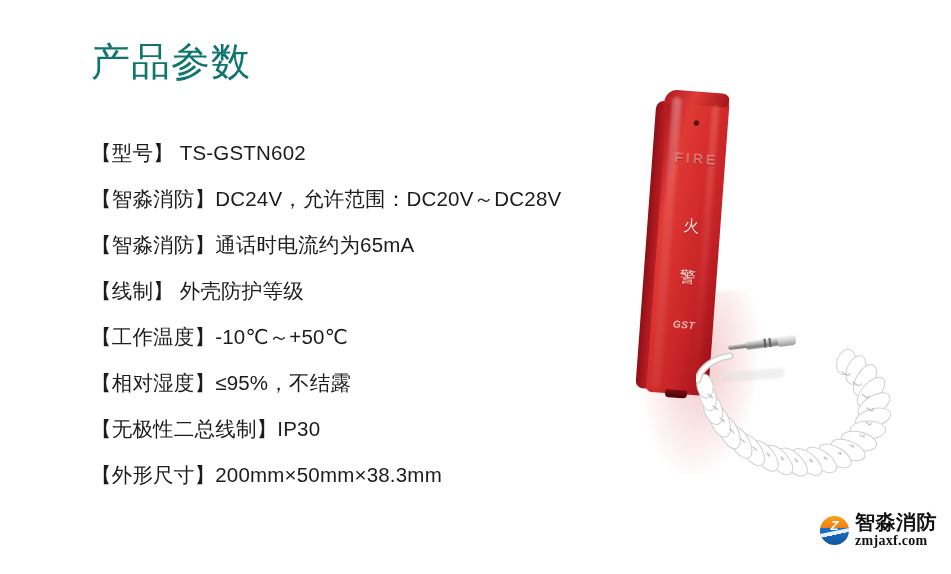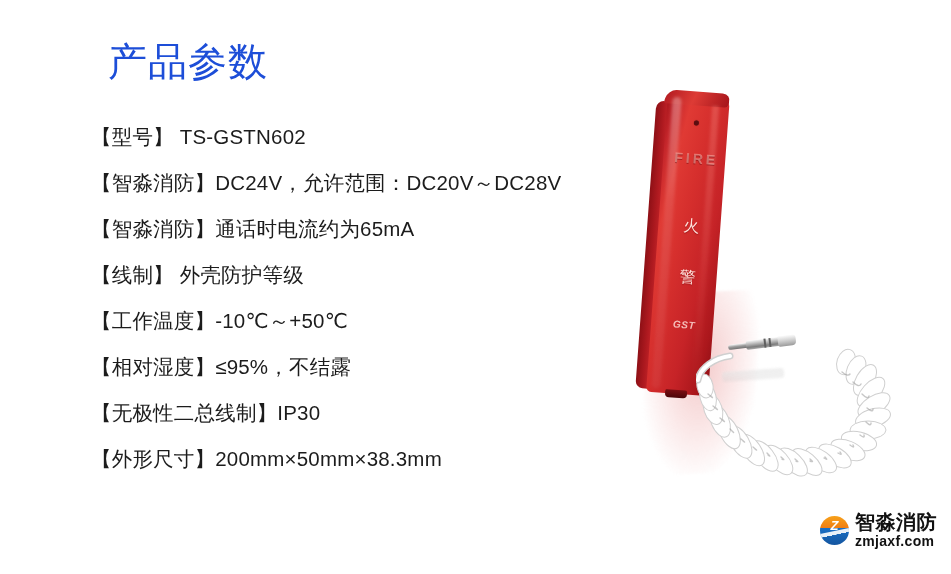--- a/index.html
+++ b/index.html
@@ -18,35 +18,34 @@
 
   
   .page-title {
     position: absolute;
     left: 91px;
     top: 36px;
     font-size: 39px;
     line-height: 52px;
     font-weight: 400;
     letter-spacing: 1px;
-    color: #1d4ed8;
+    color: #0f766e;
     white-space: nowrap;
-    margin-left: 17px;
   }
 
   .spec-list {
     position: absolute;
     left: 91px;
     top: 122px;
     width: 540px;
   }
   .spec-row {
     height: 46px;
     display: flex;
-    align-items: flex-start;
+    align-items: flex-end;
     white-space: nowrap;
   }
   .spec-row .spec-text {
     font-size: 20.5px;
     line-height: 30px;
     color: #1c1c1c;
     letter-spacing: 0.2px;
   }
 
   
@@ -292,21 +291,21 @@
     letter-spacing: 0.5px;
     white-space: nowrap;
   }
   .wm-url {
     margin-top: 2px;
     font-size: 14px;
     font-weight: 700;
     color: #111111;
     letter-spacing: 0.3px;
     white-space: nowrap;
-    font-family: Liberation Sans, sans-serif;
+    font-family: Liberation Serif, serif;
   }
 </style>
 </head>
 <body>
 
 <div class="page-title">产品参数</div>
 
 <div class="spec-list">
   <div class="spec-row">
     <span class="spec-text">【型号】  TS-GSTN602</span>

